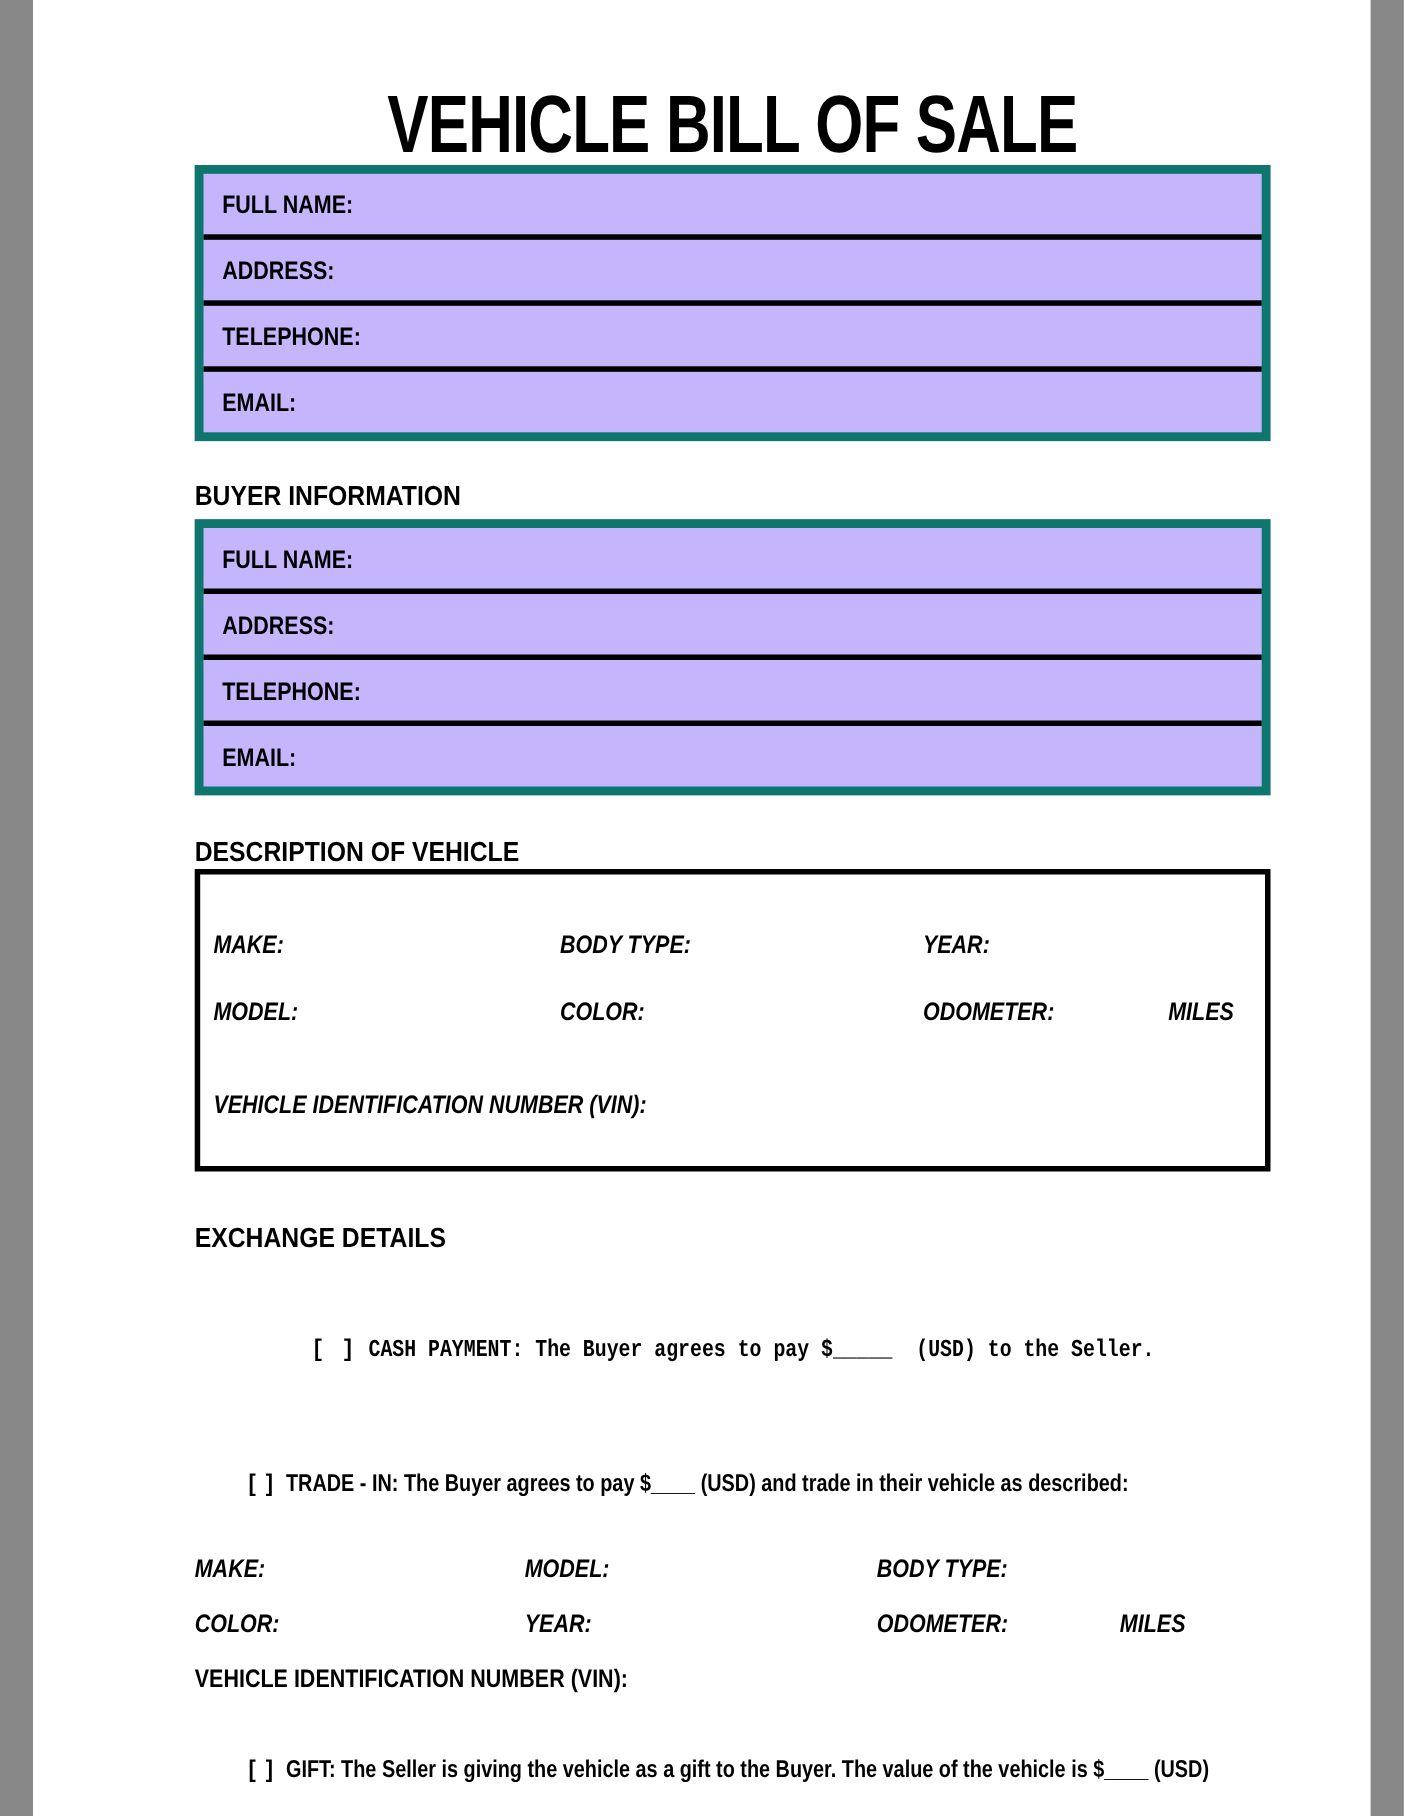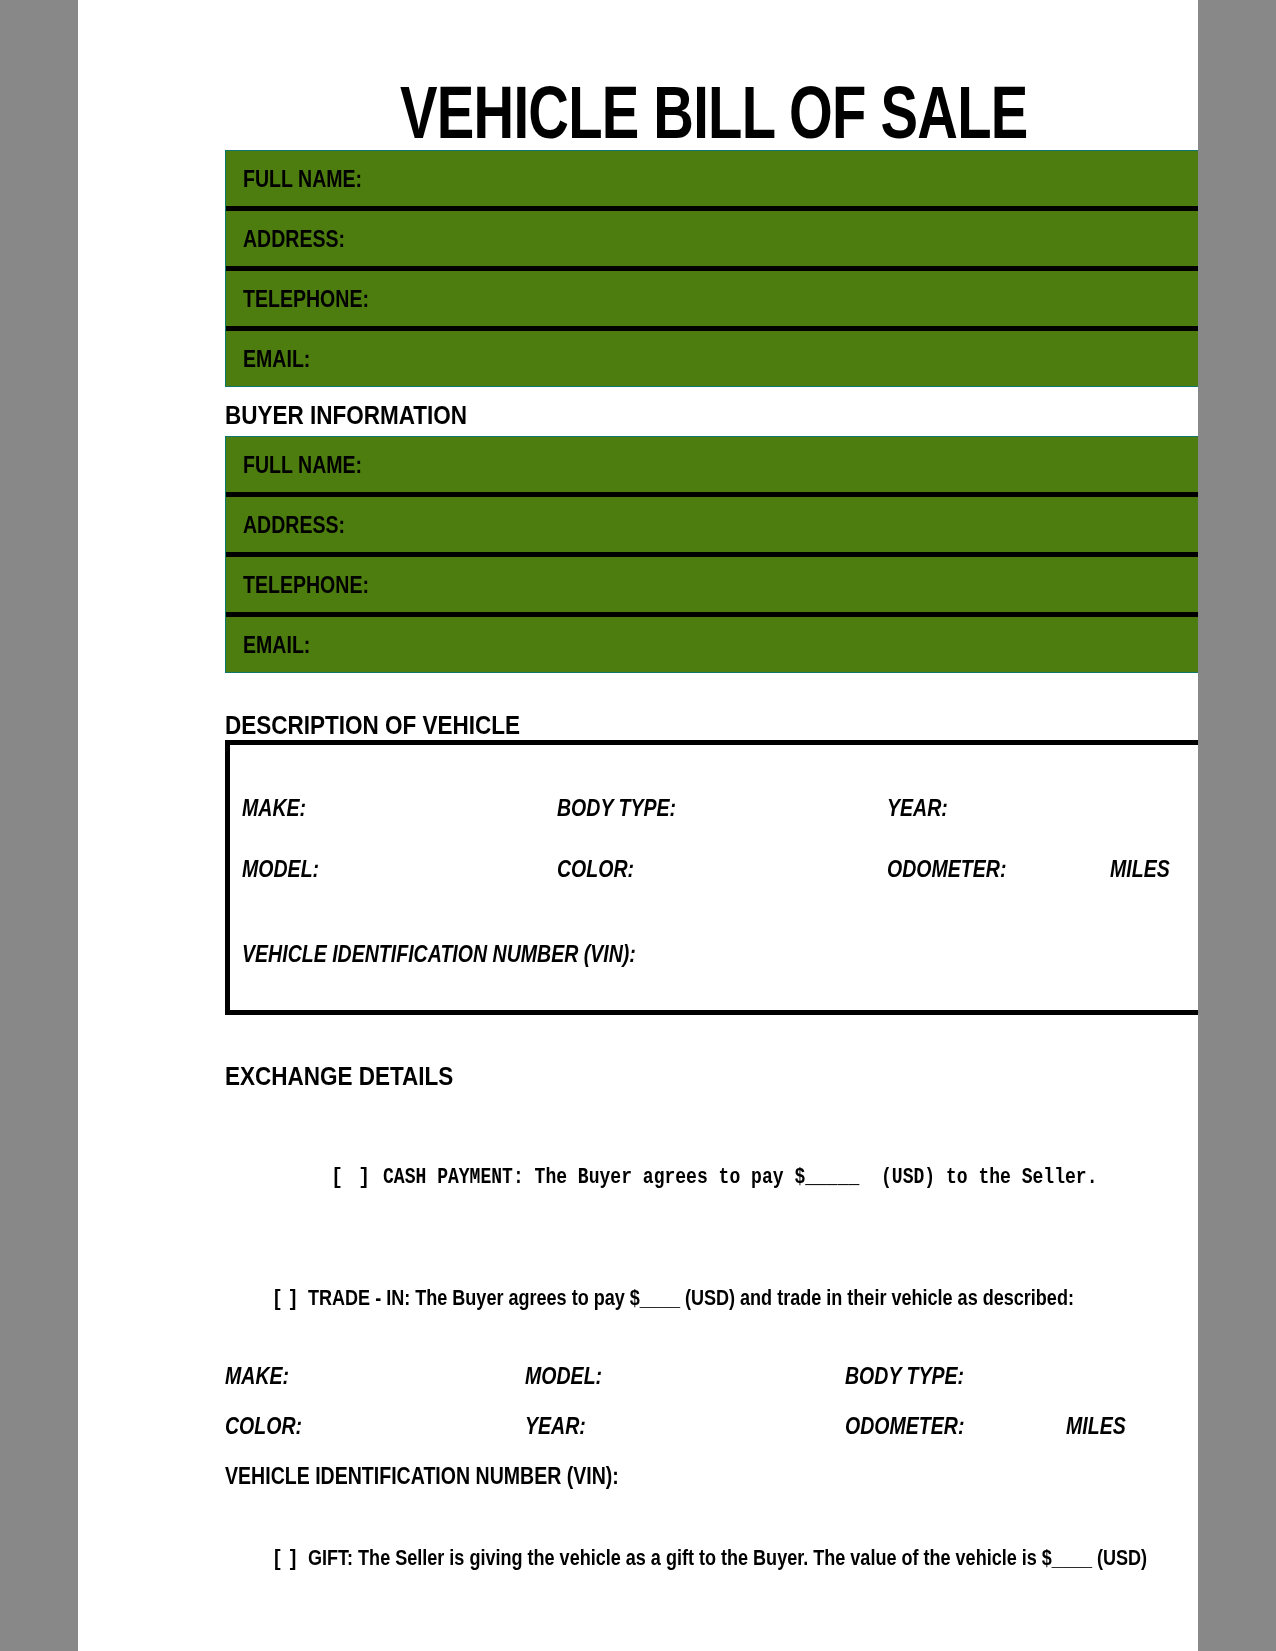--- a/index.html
+++ b/index.html
@@ -1,34 +1,34 @@
 <!DOCTYPE html>
 <html><head>
 <meta charset="utf-8">
 <style>
   html,body { margin:0; padding:0; background:#888; }
   .page {
-    position:relative; width:1120px; height:1651px; margin:0 auto;
+    position:relative; width:1216px; height:1651px; margin:0 auto;
     background:#ffffff; color:#000000;
     font-family:"Liberation Sans", sans-serif; font-weight:700;
     overflow:hidden;
   }
   .content { position:absolute; left:147px; top:0; width:978px; }
 
   .title { margin-top:76px; text-align:center; font-size:74px; line-height:74px; white-space:nowrap; }
   .title > span { display:inline-block; transform:scaleX(.76); letter-spacing:-1px; }
 
   .sec { margin:0; font-size:25px; line-height:30px; white-space:nowrap; }
   .sec > span { display:inline-block; transform:scaleX(.9); transform-origin:0 50%; }
   .sec-seller   { margin-top:26px; margin-bottom:6px; }
-  .sec-buyer    { margin-top:13px; margin-bottom:6px; }
+  .sec-buyer    { margin-top:35px; margin-bottom:6px; }
   .sec-vehicle  { margin-top:37px; margin-bottom:0; }
   .sec-exchange { margin-top:46px; margin-bottom:0; }
 
-  .ftable { border:1px solid #0f766e; background:#4d7c0f;text-align:right; }
+  .ftable { border:8px solid #0f766e; background:#c4b5fd;text-align:right; }
   .frow { height:55px; display:flex; align-items:center; padding-left:17px; border-bottom:5px solid #000; }
   .frow:last-child { border-bottom:none; }
 
   .lbl {
     font-size:23px; line-height:30px; display:inline-block;
     transform:scaleX(.85); transform-origin:0 50%; white-space:pre;
   }
 
   .vbox { box-sizing:border-box; border:5px solid #000; height:275px; padding:48px 0 0 12px; background:#fff; }
   .vrow { display:grid; }

